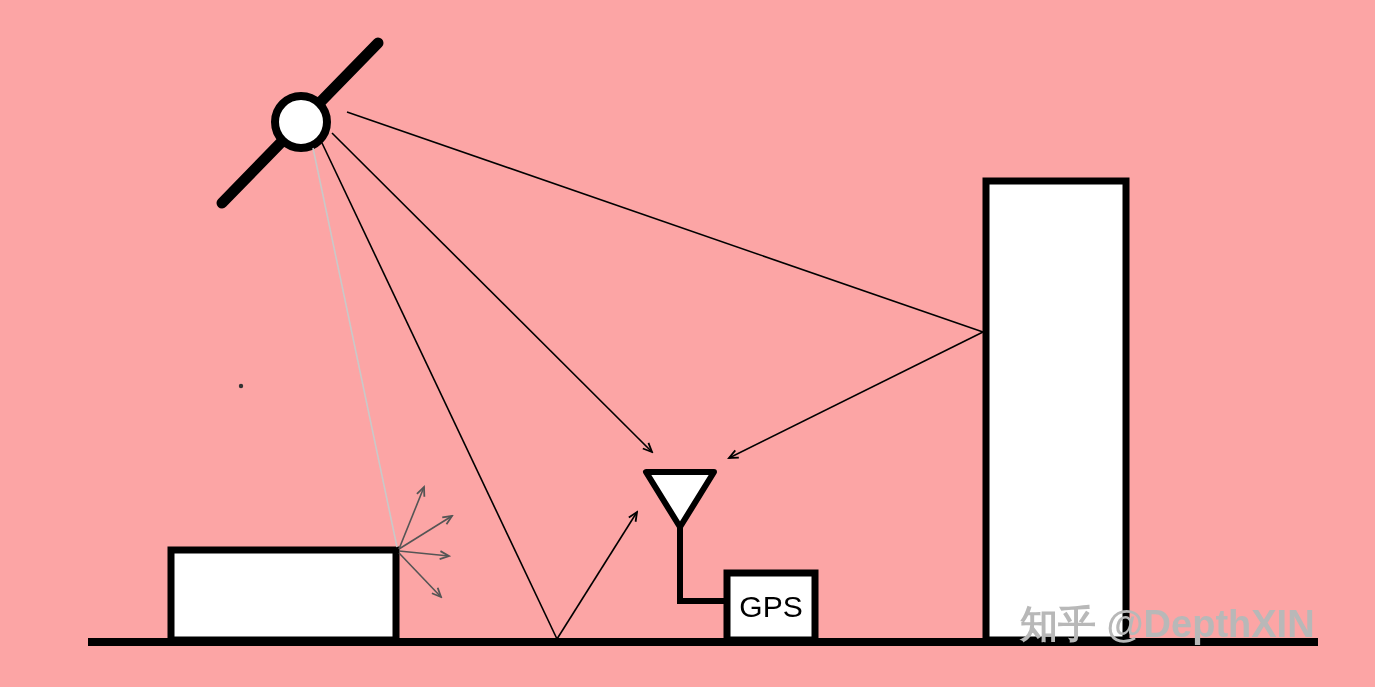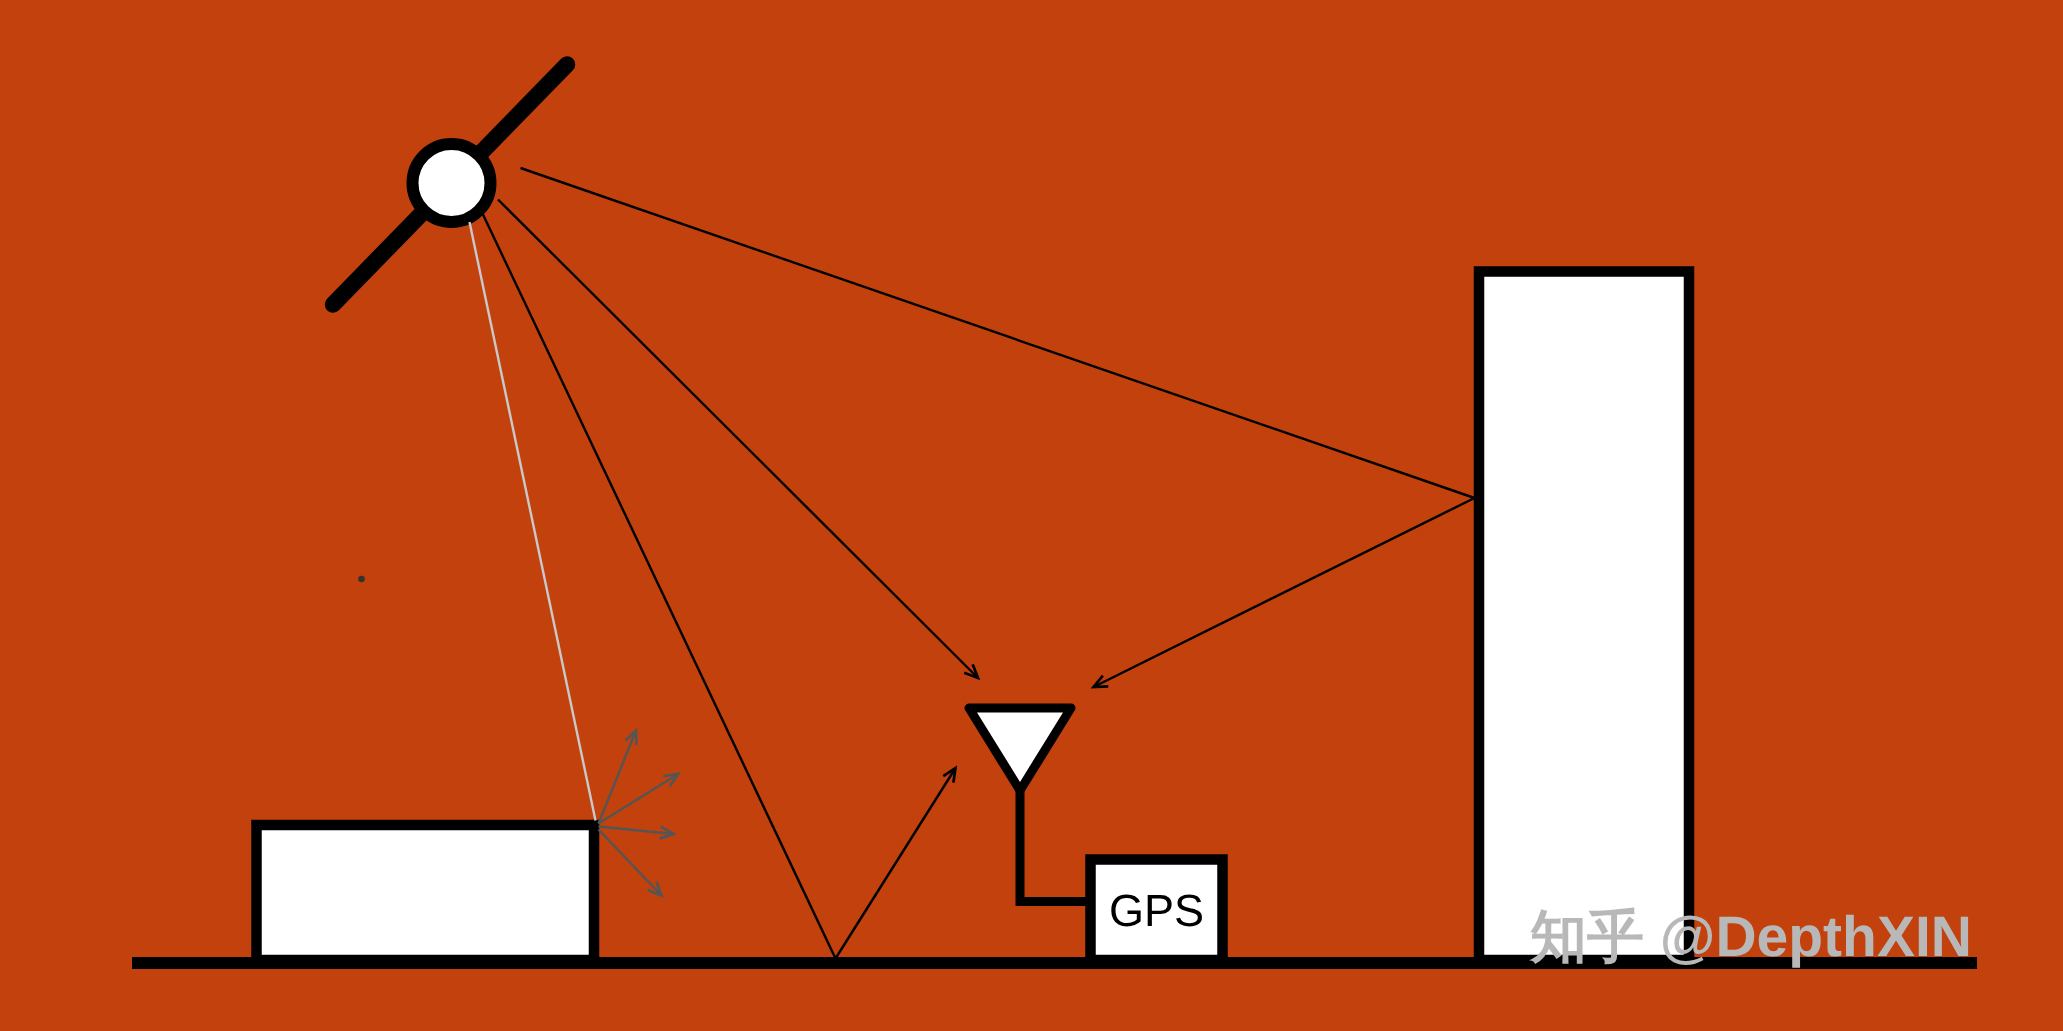--- a/index.html
+++ b/index.html
@@ -5,21 +5,21 @@
   html, body {
     margin: 0;
     padding: 0;
     background: #ffffff;
     font-family: "Liberation Sans", sans-serif;
   }
   .canvas {
     position: relative;
     width: 1375px;
     height: 687px;
-    background: #c2410c;
+    background: #fca5a5;
     overflow: hidden;
   }
   svg { display: block; }
   .gps-label {
     font-family: "Liberation Sans", sans-serif;
     font-size: 30px;
     fill: #000000;
   }
   .watermark-text {
     font-family: "Liberation Sans", sans-serif;

